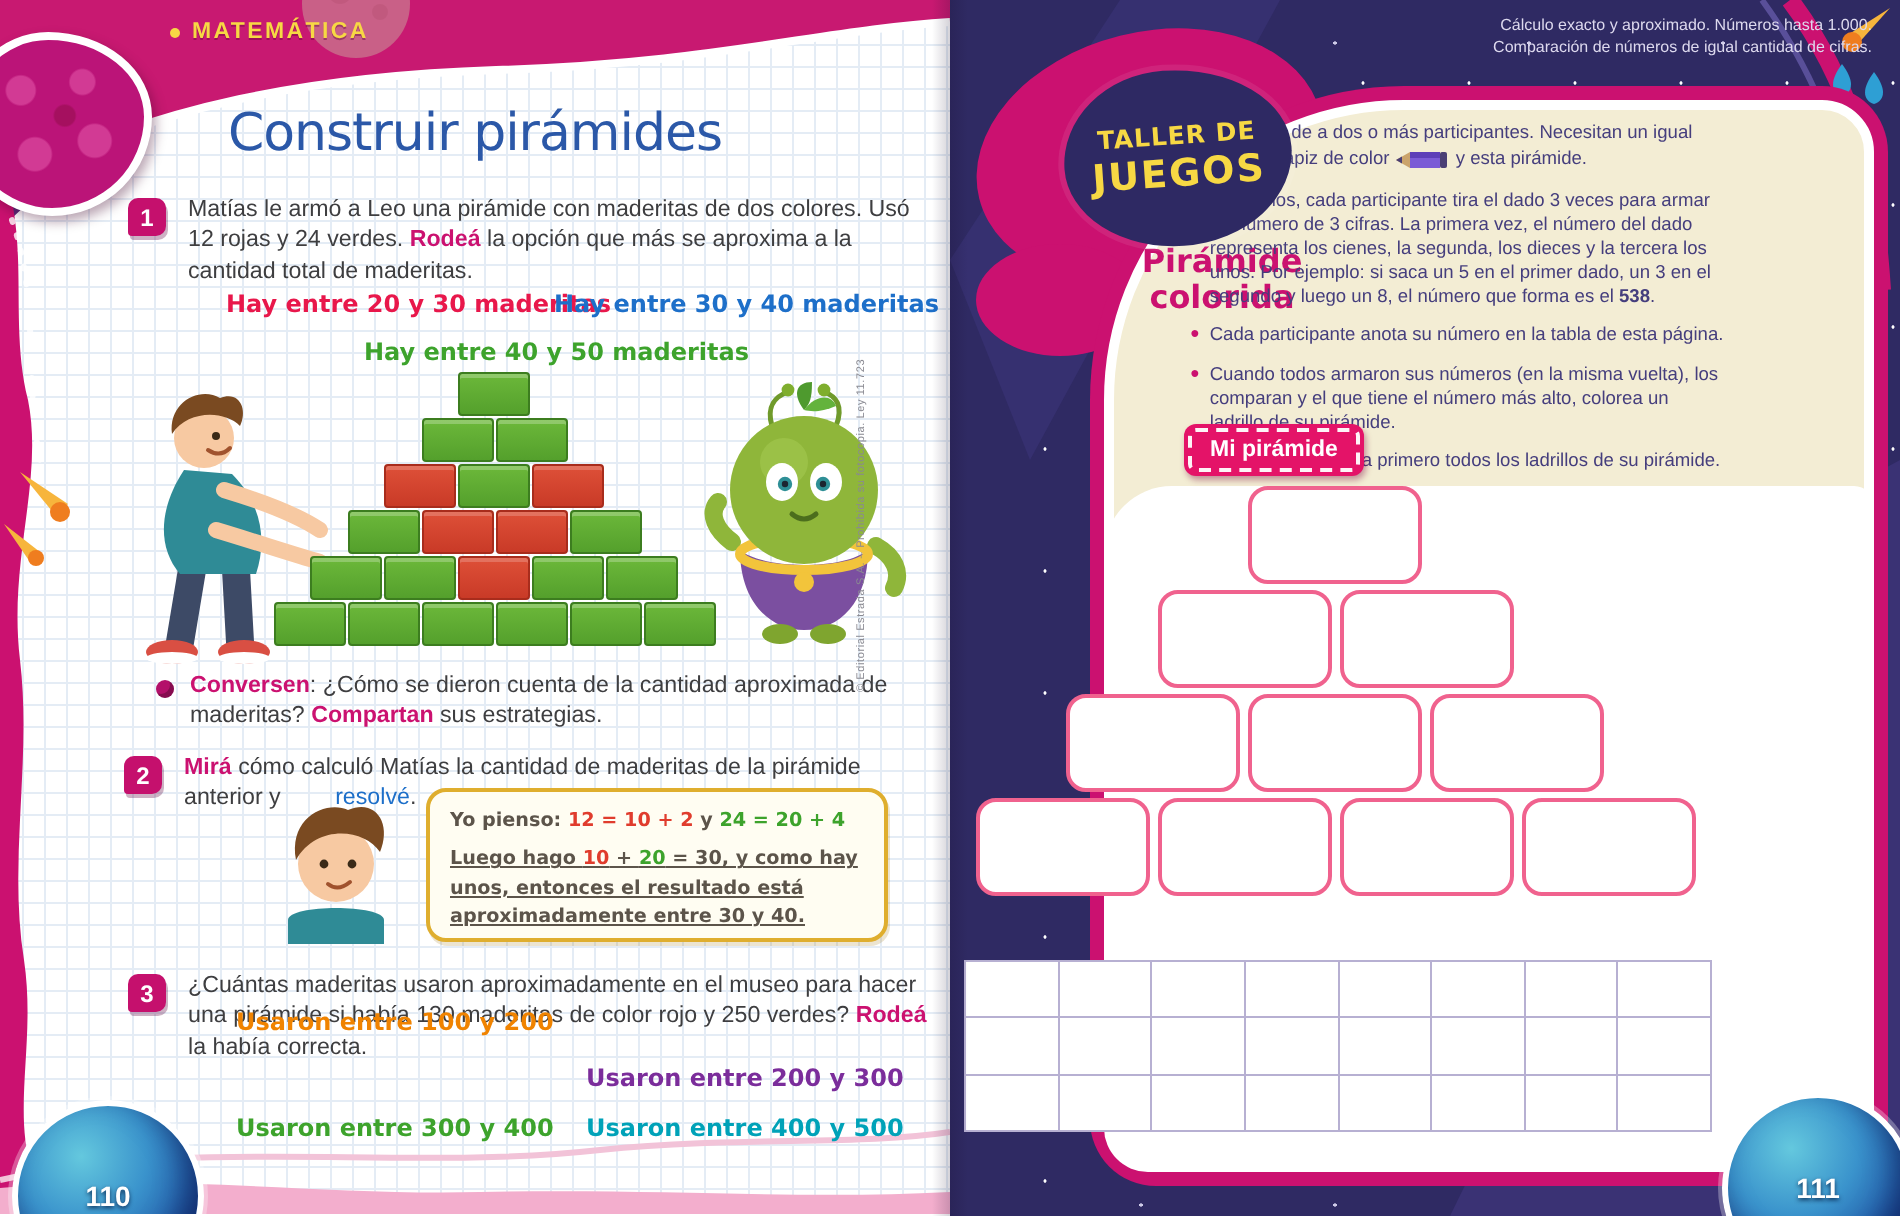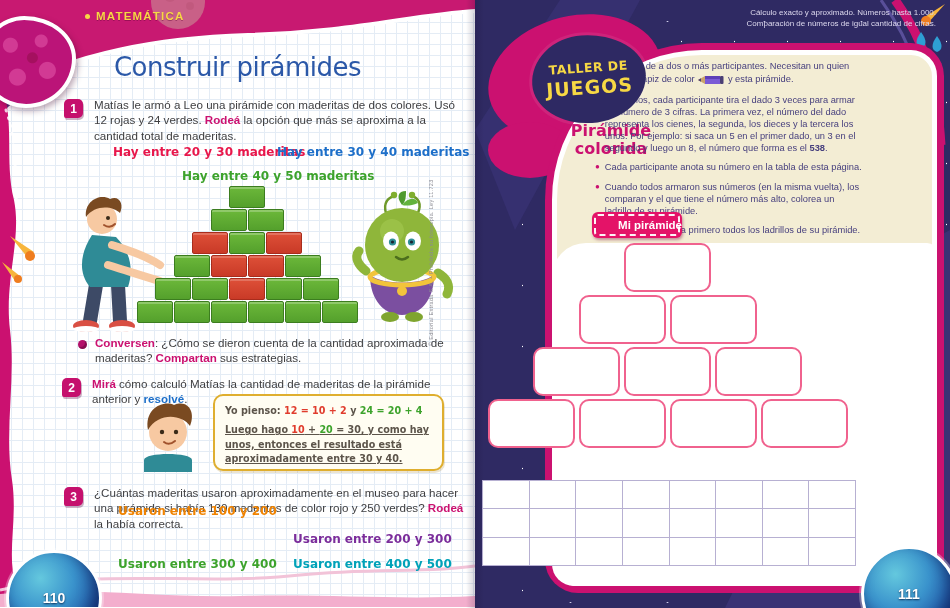--- a/index.html
+++ b/index.html
@@ -34,21 +34,21 @@
 
   .page-title { position:absolute; left:40px; right:40px; top:52px; text-align:center;
     font-family:"DejaVu Sans", sans-serif; font-weight:normal; font-size:26px; color:#2b58a8;
     letter-spacing:-0.5px; }
 
   .ex { position:absolute; font-size:11.6px; line-height:1.32; color:#3e3e40; }
   .ex-num { position:absolute; width:19px; height:19px; background:#c5106d; color:#fff;
     border-radius:5px 5px 5px 2px; font-weight:bold; font-size:12px; display:flex;
     align-items:center; justify-content:center; box-shadow:1px 2px 0 rgba(90,0,60,.30); }
   .magenta-b { color:#cb1170; font-weight:bold; }
-  .blue-b { color:#1d6fc9; font-weight:bold; }
+  .blue-b { color:#1d6fc9; font-weight:normal;margin-left:24px; }
 
   .opt { position:absolute; font-family:"DejaVu Sans", sans-serif; font-weight:bold;
     font-size:12px; white-space:nowrap; cursor:pointer; }
 
   .conv-dot { position:absolute; left:78px; top:340px; width:9px; height:9px; border-radius:50%;
     background:#b3106a; box-shadow:inset -2px -2px 0 rgba(0,0,0,.25); }
 
   .blk-row { display:flex; justify-content:center; }
   .blk { width:36px; height:22px; margin:0.5px; border-radius:2px; }
   .blk-g { background:linear-gradient(180deg,#6cb83a,#54a02c); border:1px solid #3c7d1f;
@@ -106,21 +106,21 @@
 
   .rules { position:absolute; left:120px; top:60px; width:268px; list-style:none; z-index:3; }
   .rules li { display:flex; margin-bottom:7px; font-size:9.3px; line-height:1.3; color:#453e7d; }
   .rules .bullet { color:#cb1170; font-size:8px; margin-right:5px; line-height:1.5; }
   .lead { color:#cb1170; font-weight:bold; }
   .strong-num { font-weight:bold; }
   .inline-ic { display:inline-block; vertical-align:middle; margin:0 1px; }
 
   .mi-piramide { position:absolute; left:117px; top:212px; width:90px; height:26px;
     background:#e41368; border-radius:6px; outline:2px dashed rgba(255,255,255,.95);
-    outline-offset:-4px; display:flex; align-items:center; justify-content:flex-end;
+    outline-offset:-4px; display:flex; align-items:center; justify-content:center;
     color:#fff; font-weight:bold; font-size:11.5px; z-index:4;
     box-shadow:1px 2px 3px rgba(120,0,60,.4); }
 
   .pyr-boxes { position:absolute; left:0; top:243px; width:385px; z-index:3; }
   .pyr-row { display:flex; justify-content:center; margin-bottom:3px; }
   .pyr-box { width:87px; height:49px; background:#fff; border:2px solid #f0628e;
     border-radius:10px; margin:0 2px; cursor:text; }
 
   .numbers-label { position:absolute; left:8px; top:486px; color:#5b2d86;
     font-family:"DejaVu Sans", sans-serif; font-weight:bold; font-size:14.5px; z-index:3; }
@@ -321,21 +321,21 @@
     </div>
 
     <div class="game-title">
       <div>Pirámide</div>
       <div>colorida</div>
     </div>
 
     <ul class="rules">
       <li>
           <span class="bullet">●</span>
-          <span><span class="lead">Jueguen</span><span> de a dos o más participantes. Necesitan un quien </span><svg class="inline-ic" width="15" height="15" viewBox="0 0 15 15">
+          <span><span class="lead">Jueguen</span><span> de a dos o más participantes. Necesitan un igual </span><svg class="inline-ic" width="15" height="15" viewBox="0 0 15 15">
               <path d="M3,4 L6,1 L14,1 L11,4 Z" fill="#eceaf6" stroke="#3a3560" stroke-width="1"></path>
               <path d="M11,4 L14,1 L14,9 L11,12 Z" fill="#d8d4ea" stroke="#3a3560" stroke-width="1"></path>
               <rect x="1" y="4" width="10" height="10" rx="2" fill="#fff" stroke="#3a3560" stroke-width="1.2"></rect>
               <circle cx="4" cy="7" r="1" fill="#3a3560"></circle>
               <circle cx="6" cy="9" r="1" fill="#3a3560"></circle>
               <circle cx="8" cy="11" r="1" fill="#3a3560"></circle>
             </svg><span>, un lápiz de color </span><svg class="inline-ic" width="26" height="10" viewBox="0 0 26 10">
               <polygon points="0,5 7,1 7,9" fill="#caa36b"></polygon>
               <polygon points="0,5 3,3.2 3,6.8" fill="#4a3f75"></polygon>
               <rect x="7" y="1" width="15" height="8" fill="#7b5bd6"></rect>

